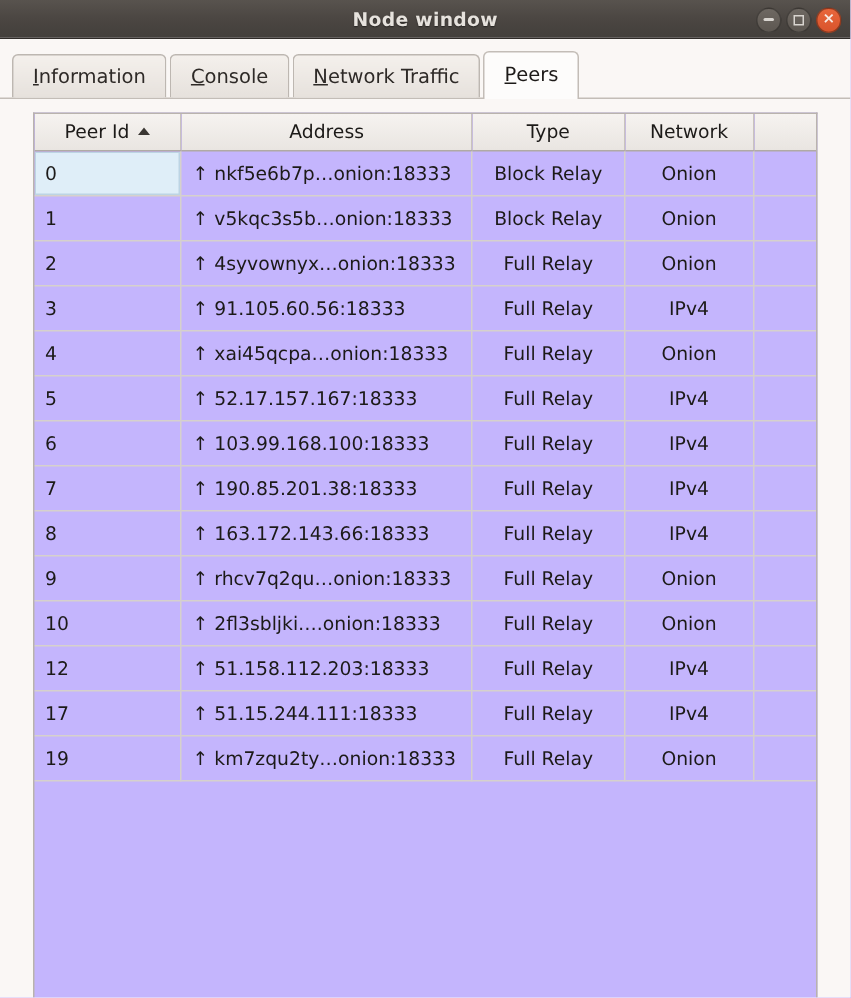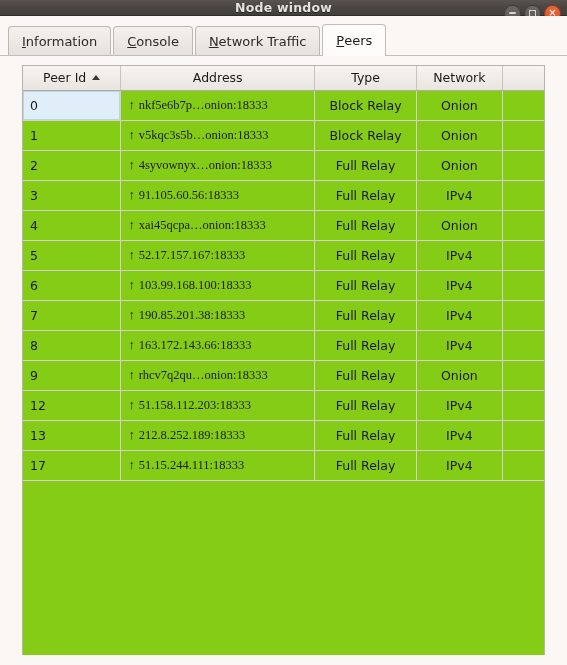--- a/index.html
+++ b/index.html
@@ -11,21 +11,21 @@
     font-family: "DejaVu Sans", "Liberation Sans", sans-serif;
   }
 
   body {
     background: #faf7f5;
   }
 
   
   .titlebar {
     position: relative;
-    height: 16px;
+    height: 26px;
     background: linear-gradient(to bottom, #58534e 0%, #4b4642 50%, #433f3b 100%);
     border-bottom: 1px solid #2f2b28;
     display: flex;
     align-items: center;
     justify-content: center;
   }
   .window-title {
     font-size: 12.5px;
     font-weight: bold;
     color: #e6e2dd;
@@ -109,21 +109,21 @@
 
   
   .content {
     position: relative;
     height: 599px;
     background: #faf7f5;
     padding: 9px 22px 0 22px;
   }
   .table-frame {
     height: 100%;
-    background: #84cc16;
+    background: #c4b5fd;
     border: 1px solid #b9b3ad;
     border-bottom: none;
     overflow: hidden;
   }
   table {
     width: 100%;
     border-collapse: collapse;
     table-layout: fixed;
     font-size: 12.5px;
     color: #1c1a18;
@@ -159,21 +159,21 @@
     padding: 0 7px;
     white-space: nowrap;
     overflow: hidden;
   }
   tbody td:last-child { border-right: none; }
   tbody tr.selected td.c-id {
     background: #dfeef8;
     box-shadow: inset 0 0 0 1px #bcd4e4;
   }
   .c-id      { text-align: left; }
-  .c-addr    { text-align: left; font-family: Liberation Serif, serif; }
+  .c-addr    { text-align: left; }
   .c-type    { text-align: center; }
   .c-net     { text-align: center; }
   .c-blank   { }
   .arrow-up  { margin-right: 4px; }
 
   col.w-id    { width: 96px; }
   col.w-addr  { width: 190px; }
   col.w-type  { width: 100px; }
   col.w-net   { width: 84px; }
   col.w-blank { width: 41px; }
@@ -316,36 +316,43 @@
             <td class="c-blank"></td>
           </tr>
           <tr>
             <td class="c-id">9</td>
             <td class="c-addr"><span class="arrow-up">↑</span><span>rhcv7q2qu…onion:18333</span></td>
             <td class="c-type">Full Relay</td>
             <td class="c-net">Onion</td>
             <td class="c-blank"></td>
           </tr>
           <tr>
+            <td class="c-id">10</td>
+            <td class="c-addr"><span class="arrow-up">↑</span><span>2fl3sbljki….onion:18333</span></td>
+            <td class="c-type">Full Relay</td>
+            <td class="c-net">Onion</td>
+            <td class="c-blank"></td>
+          </tr>
+          <tr>
             <td class="c-id">12</td>
             <td class="c-addr"><span class="arrow-up">↑</span><span>51.158.112.203:18333</span></td>
             <td class="c-type">Full Relay</td>
             <td class="c-net">IPv4</td>
             <td class="c-blank"></td>
           </tr>
           <tr>
-            <td class="c-id">13</td>
-            <td class="c-addr"><span class="arrow-up">↑</span><span>212.8.252.189:18333</span></td>
-            <td class="c-type">Full Relay</td>
-            <td class="c-net">IPv4</td>
-            <td class="c-blank"></td>
-          </tr>
-          <tr>
             <td class="c-id">17</td>
             <td class="c-addr"><span class="arrow-up">↑</span><span>51.15.244.111:18333</span></td>
             <td class="c-type">Full Relay</td>
             <td class="c-net">IPv4</td>
             <td class="c-blank"></td>
           </tr>
+          <tr>
+            <td class="c-id">19</td>
+            <td class="c-addr"><span class="arrow-up">↑</span><span>km7zqu2ty…onion:18333</span></td>
+            <td class="c-type">Full Relay</td>
+            <td class="c-net">Onion</td>
+            <td class="c-blank"></td>
+          </tr>
         </tbody>
     </table>
   </div>
 </div>
 
 </body></html>

